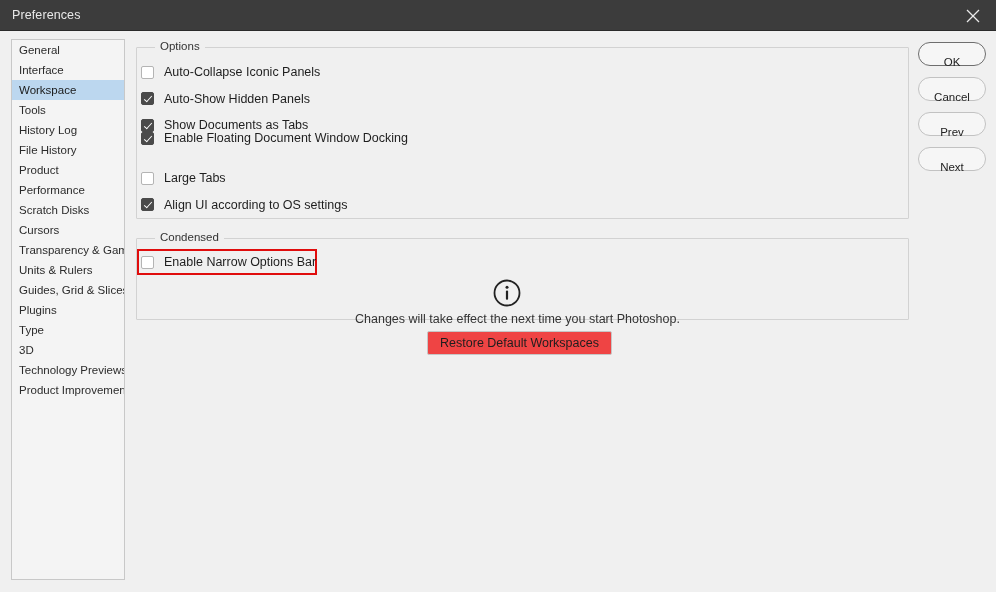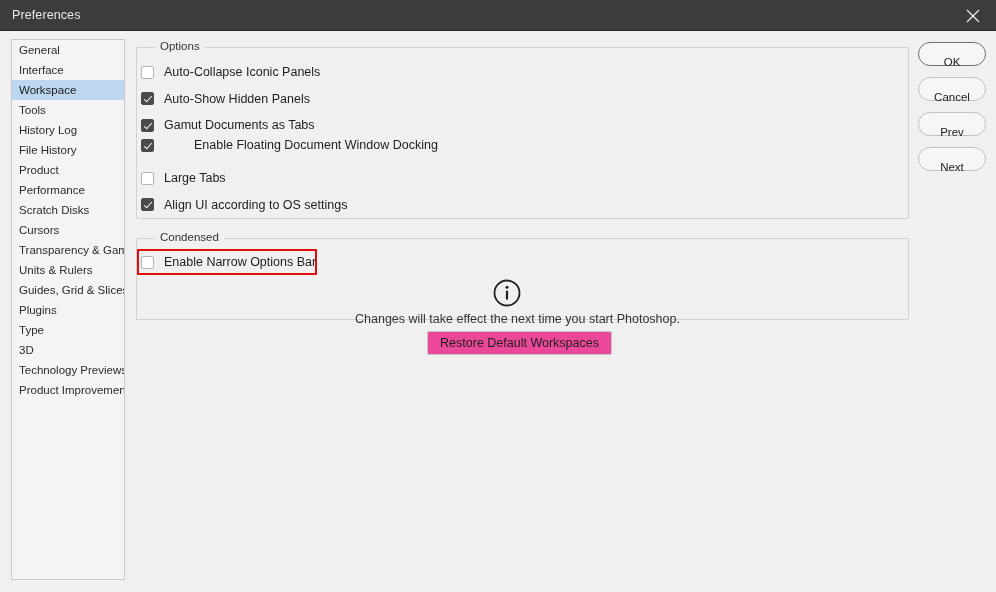--- a/index.html
+++ b/index.html
@@ -192,21 +192,21 @@
     white-space: nowrap;
   }
 
   
   #restore-button {
     position: absolute;
     left: 427px;
     top: 331px;
     width: 185px;
     height: 24px;
-    background: #ec4899;
+    background: #ef4444;
     border: 1px solid #c6c6c6;
     border-radius: 2px;
     font-size: 12.5px;
     font-family: "Liberation Sans", sans-serif;
     color: #1e1e1e;
     text-align: center;
     line-height: 22px;
     box-sizing: border-box;
     cursor: default;
     padding: 0;
@@ -279,23 +279,23 @@
 <div class="cb-row" style="left: 141px; top: 63px;">
       <span class="cb"></span>
       <span class="cb-label">Auto-Collapse Iconic Panels</span>
     </div>
     <div class="cb-row" style="left: 141px; top: 89.5px;">
       <span class="cb checked"></span>
       <span class="cb-label">Auto-Show Hidden Panels</span>
     </div>
     <div class="cb-row" style="left: 141px; top: 116px;">
       <span class="cb checked"></span>
-      <span class="cb-label">Gamut Documents as Tabs</span>
-    </div>
-    <div class="cb-row" style="left: 141px; top: 136px; gap: 30px;">
+      <span class="cb-label">Show Documents as Tabs</span>
+    </div>
+    <div class="cb-row" style="left: 141px; top: 129px;">
       <span class="cb checked"></span>
       <span class="cb-label">Enable Floating Document Window Docking</span>
     </div>
     <div class="cb-row" style="left: 141px; top: 169px;">
       <span class="cb"></span>
       <span class="cb-label">Large Tabs</span>
     </div>
     <div class="cb-row" style="left: 141px; top: 195.5px;">
       <span class="cb checked"></span>
       <span class="cb-label">Align UI according to OS settings</span>

